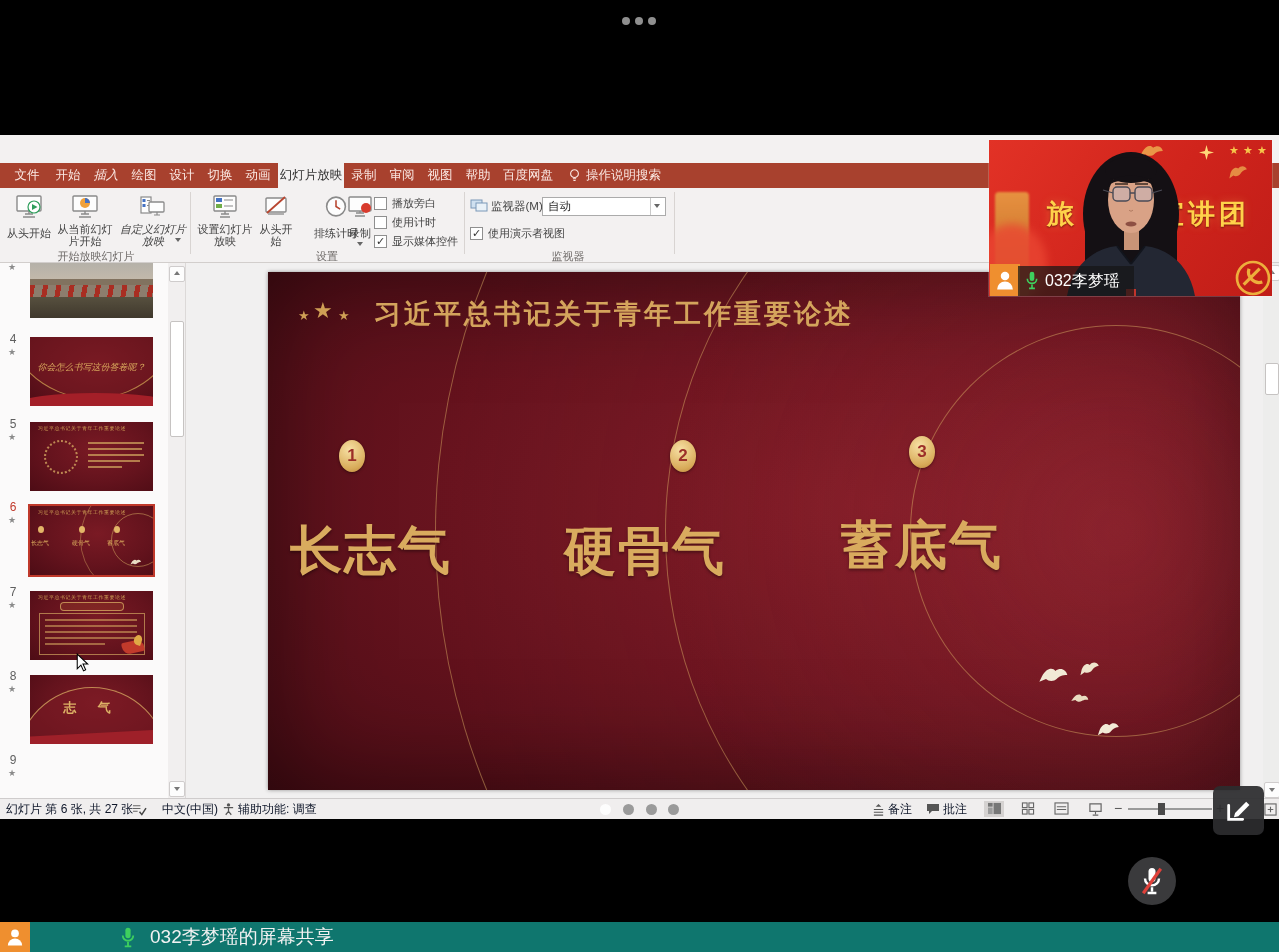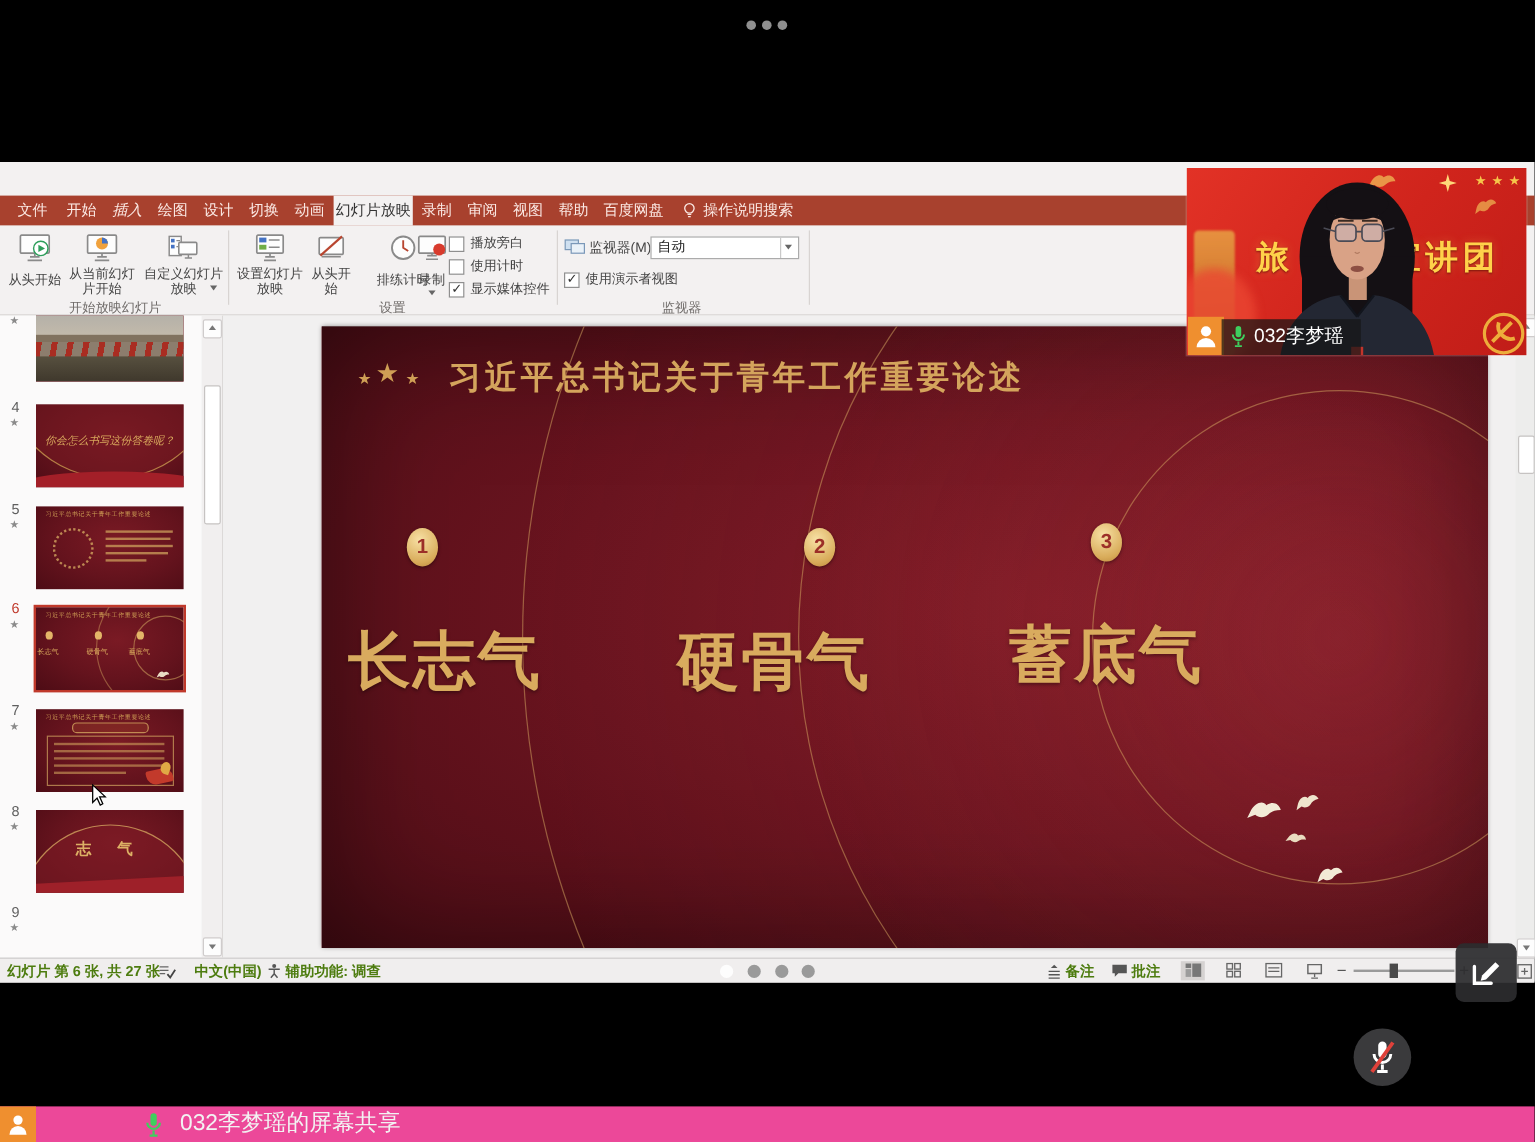--- a/index.html
+++ b/index.html
@@ -1,21 +1,21 @@
 <!DOCTYPE html>
 <html><head>
 <meta charset="utf-8">
 <style>
   html,body{margin:0;padding:0;background:#000;}
   #screen{position:relative;width:1279px;height:952px;background:#000;overflow:hidden;
           font-family:"Liberation Sans","DejaVu Sans",sans-serif;-webkit-font-smoothing:antialiased;}
   .abs{position:absolute;}
   
   .top-dot{position:absolute;width:8px;height:8px;border-radius:50%;background:#8f8f8f;top:11px;}
-  .share-bar{position:absolute;left:0;top:922px;width:1279px;height:30px;background:#ec4899;}
+  .share-bar{position:absolute;left:0;top:922px;width:1279px;height:30px;background:#0f766e;}
   .share-avatar{position:absolute;left:0;top:0;width:30px;height:30px;background:#ef8f2f;}
   .share-label{position:absolute;left:150px;top:0;height:30px;line-height:30px;color:#f2f2f2;font-size:19px;}
   .mute-btn{position:absolute;left:1128px;top:857px;width:48px;height:48px;border-radius:50%;background:#3a3a3c;}
   .pen-overlay{position:absolute;left:1213px;top:786px;width:51px;height:49px;border-radius:7px;background:rgba(44,44,46,.93);}
   
   .ppt{position:absolute;left:0;top:135px;width:1279px;height:683px;background:#f3f1f1;}
   .titlebar{position:absolute;left:0;top:0;width:1279px;height:28px;background:#a8412e;}
   .ppt-title{position:absolute;left:0;top:0;width:1279px;text-align:center;line-height:28px;color:#fff;font-size:12px;}
   .tabrow{position:absolute;left:0;top:28px;width:1279px;height:25px;background:#a8412e;}
   .tab{position:absolute;top:0;height:25px;line-height:25px;text-align:center;color:#fbe9e4;font-size:12.5px;cursor:default;}
@@ -65,21 +65,21 @@
           background:radial-gradient(circle, rgba(170,50,60,.18), rgba(170,50,60,0) 72%);}
   .slide-title{position:absolute;left:106px;top:24px;font-size:27px;font-weight:700;letter-spacing:3px;color:#d4a45c;}
   .gold-star::before{content:"★";}
   .gold-star{position:absolute;color:#cf9f55;}
   .badge{position:absolute;width:26px;height:32px;border-radius:50%;background:radial-gradient(circle at 40% 30%, #f7e0a4, #d8ab59 70%, #b9853a);
          color:#9c2f28;font-weight:700;font-size:17px;text-align:center;line-height:32px;box-shadow:0 1px 3px rgba(0,0,0,.45);}
   .item-label{position:absolute;width:200px;text-align:center;font-size:52px;font-weight:700;color:#d9ab5e;
               text-shadow:0 2px 3px rgba(0,0,0,.35);letter-spacing:2px;}
   
   .statusbar{position:absolute;left:0;top:663px;width:1279px;height:20px;background:#f0eeee;border-top:1px solid #cfcccc;}
-  .sb-item{position:absolute;top:0;height:20px;line-height:20px;font-size:12px;color:#4d7c0f;white-space:nowrap;font-weight:bold;}
+  .sb-item{position:absolute;top:0;height:20px;line-height:20px;font-size:12px;color:#0f172a;white-space:nowrap;}
   .sb-dot{position:absolute;top:5px;width:11px;height:11px;border-radius:50%;}
   .viewbtn{position:absolute;top:2px;width:20px;height:16px;text-align:center;}
   .viewbtn.active{background:#d5d2d1;}
   .zoomtrack{position:absolute;top:9px;height:1.5px;background:#9a9a9a;}
   .zoomthumb{position:absolute;top:4px;width:7px;height:12px;background:#4a4a4a;}
   .zoomsign{position:absolute;top:0;height:20px;line-height:19px;font-size:14px;color:#555;}
   .zm-minus::before{content:"−";}
   .zm-plus::before{content:"+";}
   
   .webcam{position:absolute;left:989px;top:140px;width:283px;height:156px;overflow:hidden;
@@ -140,21 +140,21 @@
       </div>
       <div class="rbtn" style="left:54px;width:62px;">
         <svg class="ricon" width="28" height="27" viewBox="0 0 28 27">
             <rect x="2" y="2" width="24" height="15" rx="1" fill="#fdfdfd" stroke="#8a8a8a" stroke-width="1.4"></rect>
             <path d="M10 20h8M14 17v3M8 23h12" stroke="#8a8a8a" stroke-width="1.4"></path>
             <circle cx="14" cy="9" r="5" fill="#f0a13c"></circle>
             <path d="M14 4a5 5 0 0 1 5 5h-5z" fill="#4472c4"></path>
           </svg>
         <span class="rlabel">从当前幻灯片开始</span>
       </div>
-      <div class="rbtn" style="left:120px;width:66px;">
+      <div class="rbtn" style="left:120px;width:66px;font-style:italic;">
         <svg class="ricon" width="26" height="26" viewBox="0 0 26 26">
             <rect x="1" y="3" width="10" height="16" fill="#fdfdfd" stroke="#8a8a8a" stroke-width="1.2"></rect>
             <rect x="2.5" y="5" width="3" height="3" fill="#4472c4"></rect>
             <rect x="2.5" y="10" width="3" height="3" fill="#4472c4"></rect>
             <path d="M7 6.5h3M7 11.5h3" stroke="#8a8a8a"></path>
             <rect x="9" y="8" width="15" height="10" rx="1" fill="#fdfdfd" stroke="#8a8a8a" stroke-width="1.3"></rect>
             <path d="M14 21h6M17 18v3" stroke="#8a8a8a" stroke-width="1.2"></path>
           </svg>
         <span class="rlabel">自定义幻灯片放映</span>
         <span class="tri" style="position:absolute;left:55px;top:48px;"></span>

